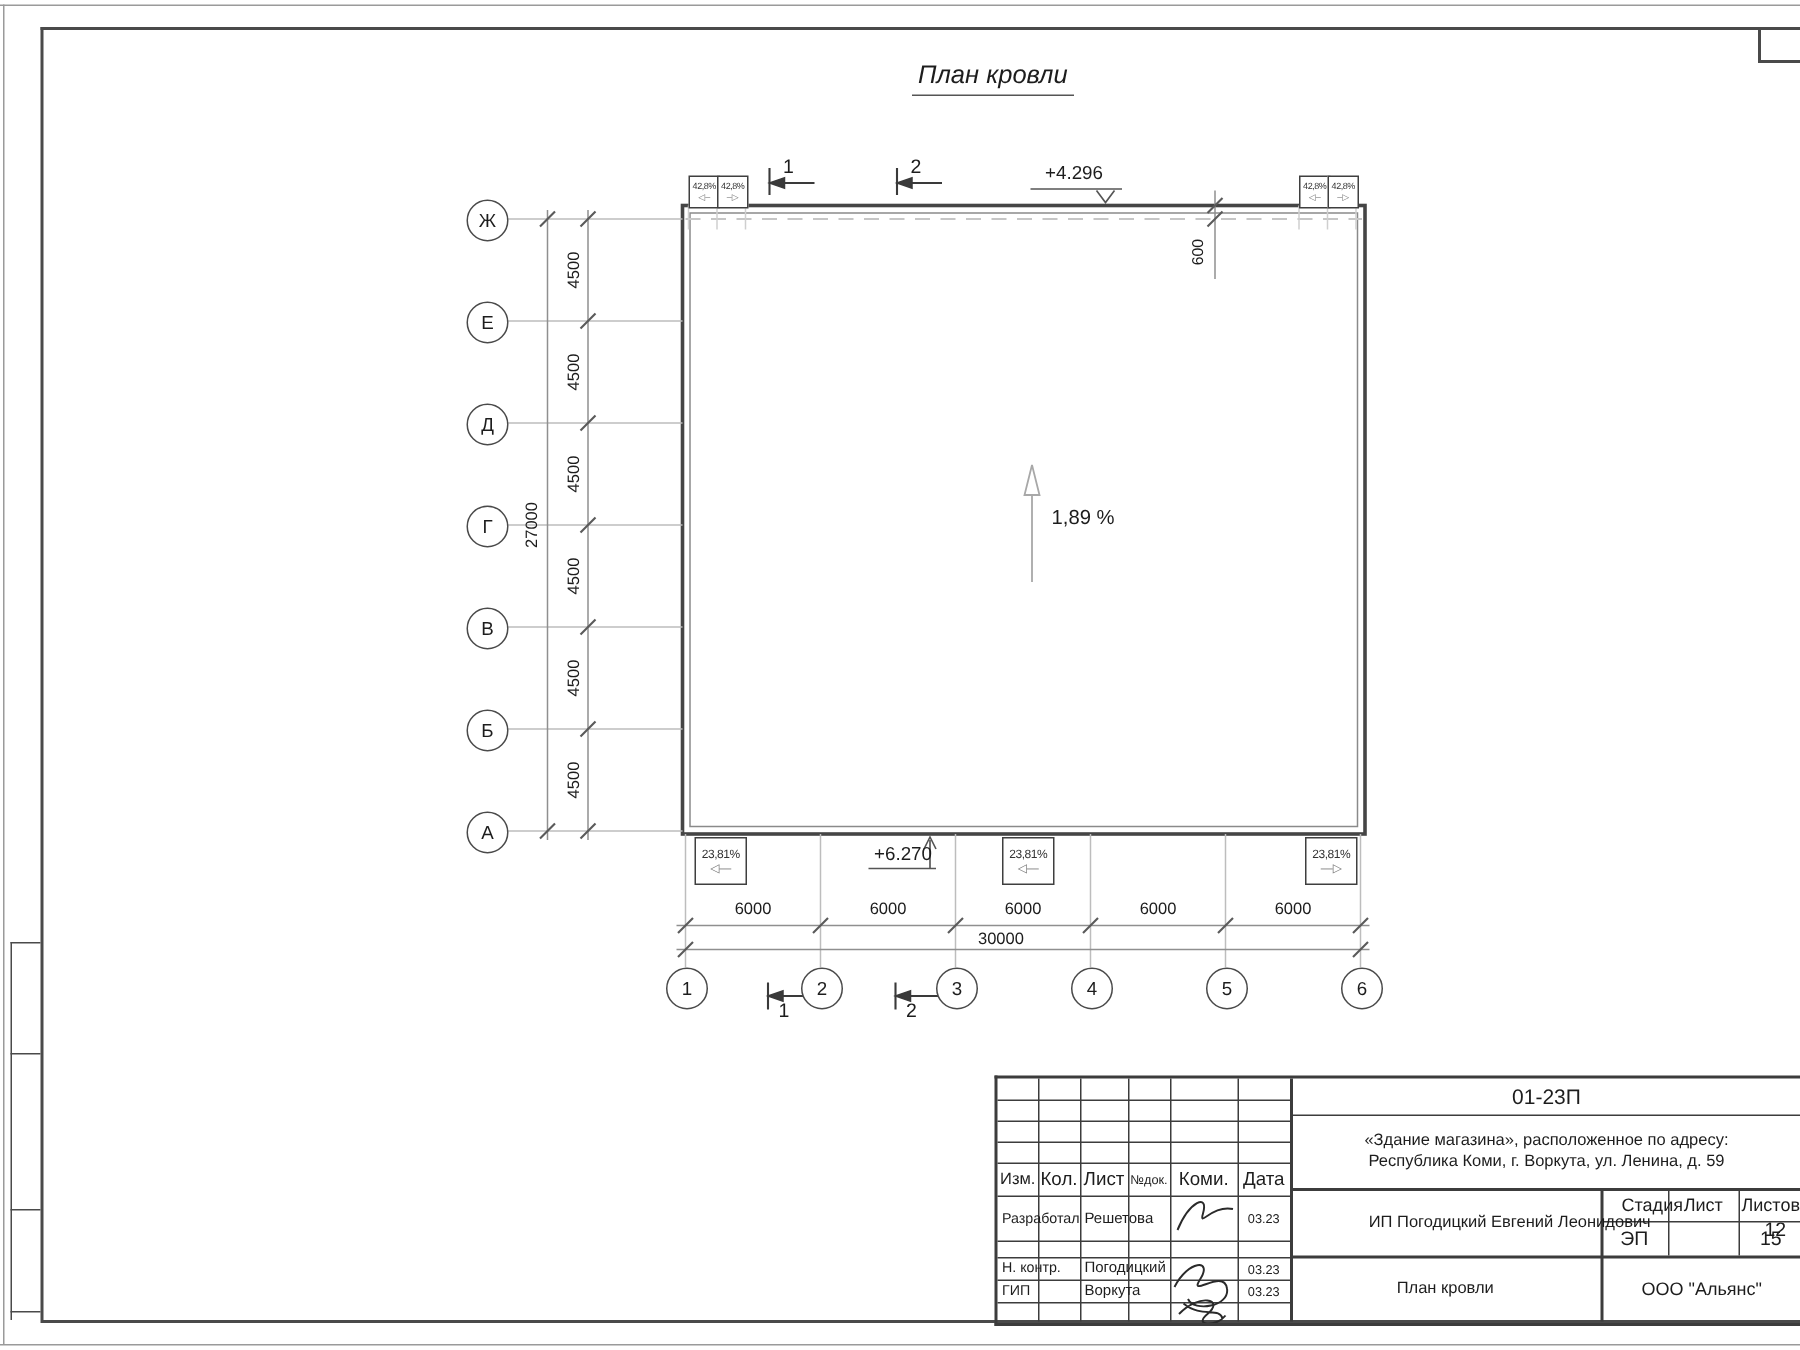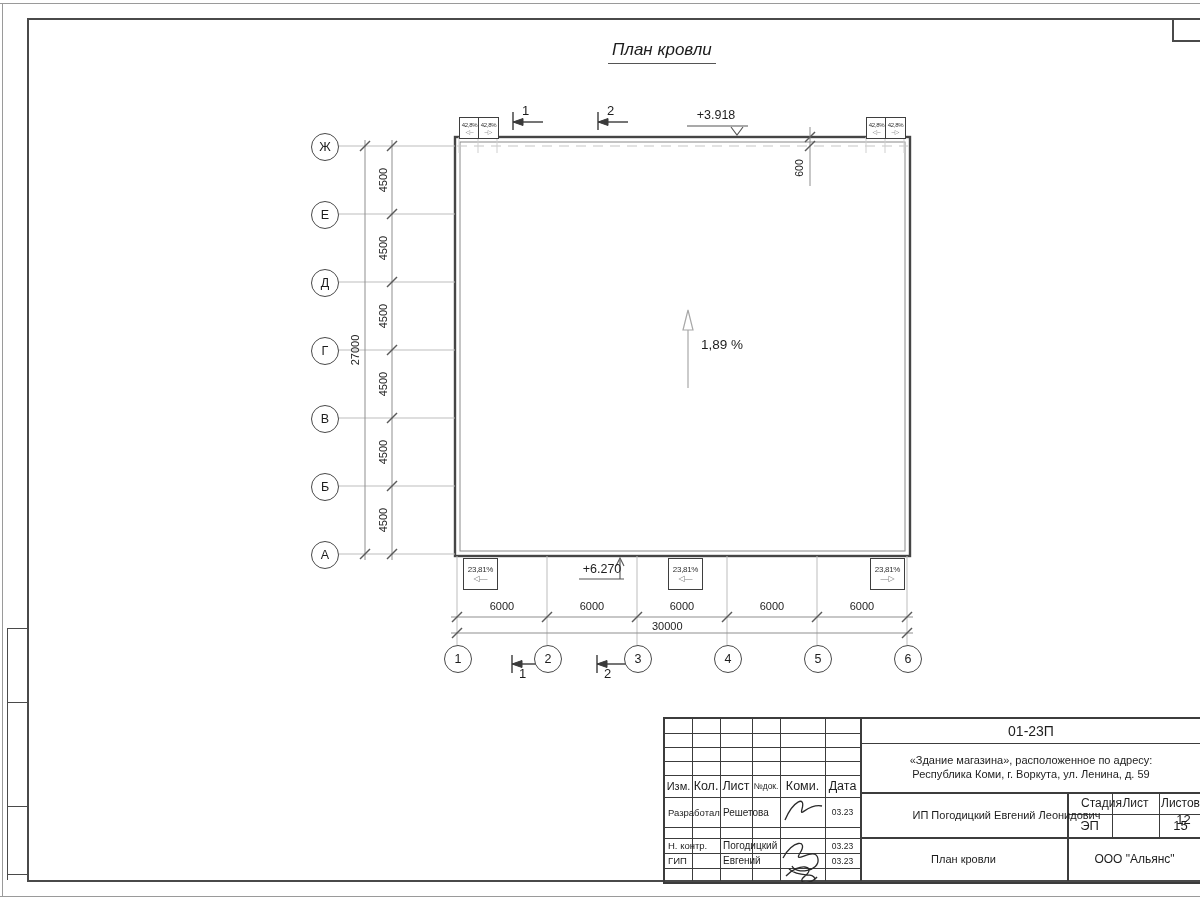--- a/index.html
+++ b/index.html
@@ -109,21 +109,21 @@
       <line x1="598" y1="122" x2="628" y2="122" stroke="#3a3a3a" stroke-width="1.4"></line>
       <polygon points="598,122 608,118.5 608,125.5" fill="#3a3a3a" stroke="#3a3a3a" stroke-width="1"></polygon>
       <line x1="512" y1="655" x2="512" y2="673" stroke="#3a3a3a" stroke-width="1.4"></line>
       <line x1="512" y1="664" x2="542" y2="664" stroke="#3a3a3a" stroke-width="1.4"></line>
       <polygon points="512,664 522,660.5 522,667.5" fill="#3a3a3a" stroke="#3a3a3a" stroke-width="1"></polygon>
       <line x1="597" y1="655" x2="597" y2="673" stroke="#3a3a3a" stroke-width="1.4"></line>
       <line x1="597" y1="664" x2="627" y2="664" stroke="#3a3a3a" stroke-width="1.4"></line>
       <polygon points="597,664 607,660.5 607,667.5" fill="#3a3a3a" stroke="#3a3a3a" stroke-width="1"></polygon>
     </svg>
 
-  <div class="lbl" style="left:688px;top:108px;width:56px;text-align:center;font-size:12.5px;">+3.918</div>
+  <div class="lbl" style="left:688px;top:108px;width:56px;text-align:center;font-size:12.5px;">+4.296</div>
   <div class="lbl" style="left:579px;top:562px;width:46px;text-align:center;font-size:12.5px;">+6.270</div>
   <div class="lbl" style="left:701px;top:337px;font-size:13.5px;">1,89 %</div>
   <div class="lbl rot" style="left:784px;top:162px;width:30px;text-align:center;font-size:10.5px;">600</div>
   <div class="lbl rot" style="left:333px;top:344px;width:44px;text-align:center;font-size:11px;">27000</div>
   <div class="lbl" style="left:652px;top:620px;width:60px;text-align:left;font-size:11px;">30000</div>
 
   <div id="labels" class="abs" style="left:0;top:0;width:0;height:0;">
       <div class="circle" style="left:311px;top:133px;">Ж</div>
       <div class="circle" style="left:311px;top:201px;">Е</div>
       <div class="circle" style="left:311px;top:269px;">Д</div>
@@ -224,21 +224,21 @@
 
     <div class="cell left-al" style="left:3px;top:78px;width:52px;height:30px;font-size:9.5px;">Разработал</div>
     <div class="cell left-al" style="left:58px;top:78px;width:57px;height:30px;font-size:10px;">Решетова</div>
     <div class="cell" style="left:160px;top:78px;width:35px;height:30px;font-size:8.5px;">03.23</div>
 
     <div class="cell left-al" style="left:3px;top:119px;width:52px;height:15px;font-size:9.5px;">Н. контр.</div>
     <div class="cell left-al" style="left:58px;top:119px;width:57px;height:15px;font-size:10px;">Погодицкий</div>
     <div class="cell" style="left:160px;top:119px;width:35px;height:15px;font-size:8.5px;">03.23</div>
 
     <div class="cell left-al" style="left:3px;top:134px;width:52px;height:15px;font-size:9.5px;">ГИП</div>
-    <div class="cell left-al" style="left:58px;top:134px;width:57px;height:15px;font-size:10px;">Евгений</div>
+    <div class="cell left-al" style="left:58px;top:134px;width:57px;height:15px;font-size:10px;">Воркута</div>
     <div class="cell" style="left:160px;top:134px;width:35px;height:15px;font-size:8.5px;">03.23</div>
 
     <div class="cell" style="left:195px;top:73px;width:207px;height:45px;font-size:11px;padding-left:43px;">ИП Погодицкий Евгений Леонидович</div>
     <div class="cell" style="left:402px;top:73px;width:45px;height:22px;font-size:12px;margin-left:12px;">Стадия</div>
     <div class="cell" style="left:447px;top:73px;width:47px;height:22px;font-size:12px;">Лист</div>
     <div class="cell" style="left:494px;top:73px;width:43px;height:22px;font-size:12px;">Листов</div>
     <div class="cell" style="left:402px;top:95px;width:45px;height:23px;font-size:13px;">ЭП</div>
     <div class="cell" style="left:447px;top:89px;width:47px;height:23px;font-size:13px;margin-left:48px;">12</div>
     <div class="cell" style="left:494px;top:95px;width:43px;height:23px;font-size:13px;">15</div>
 

